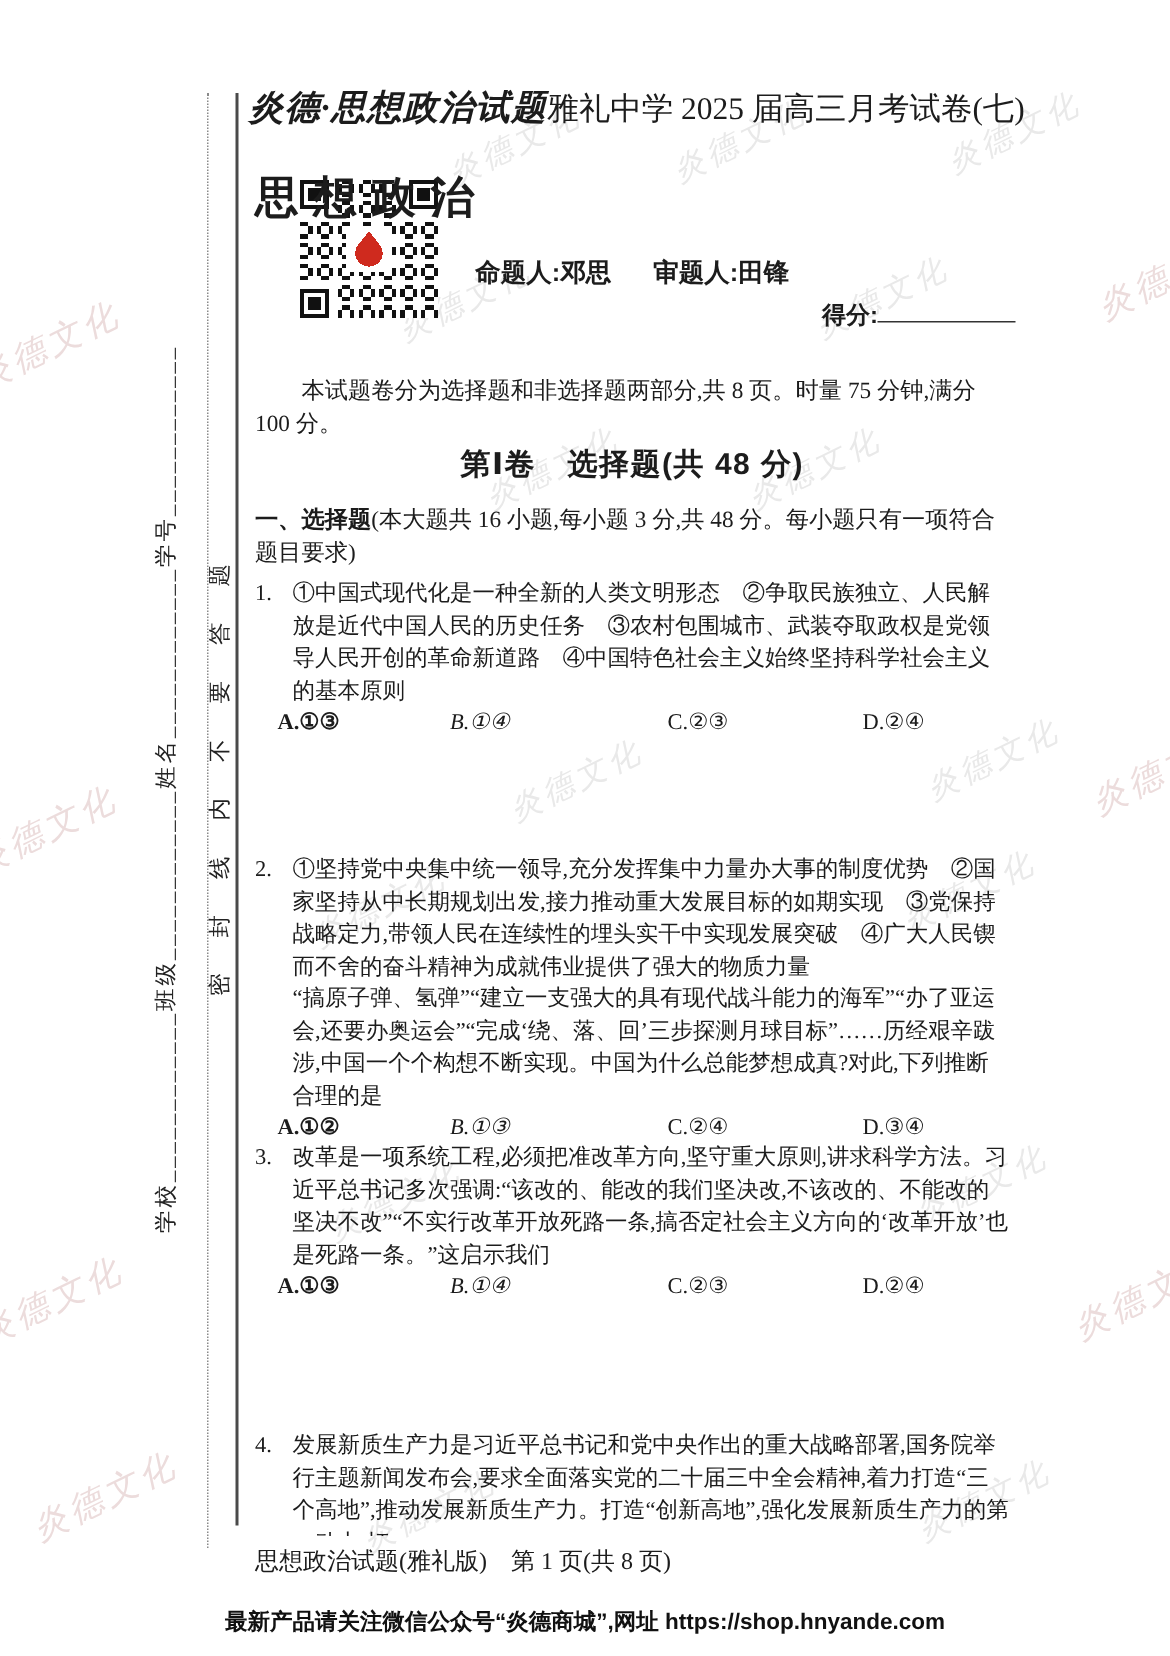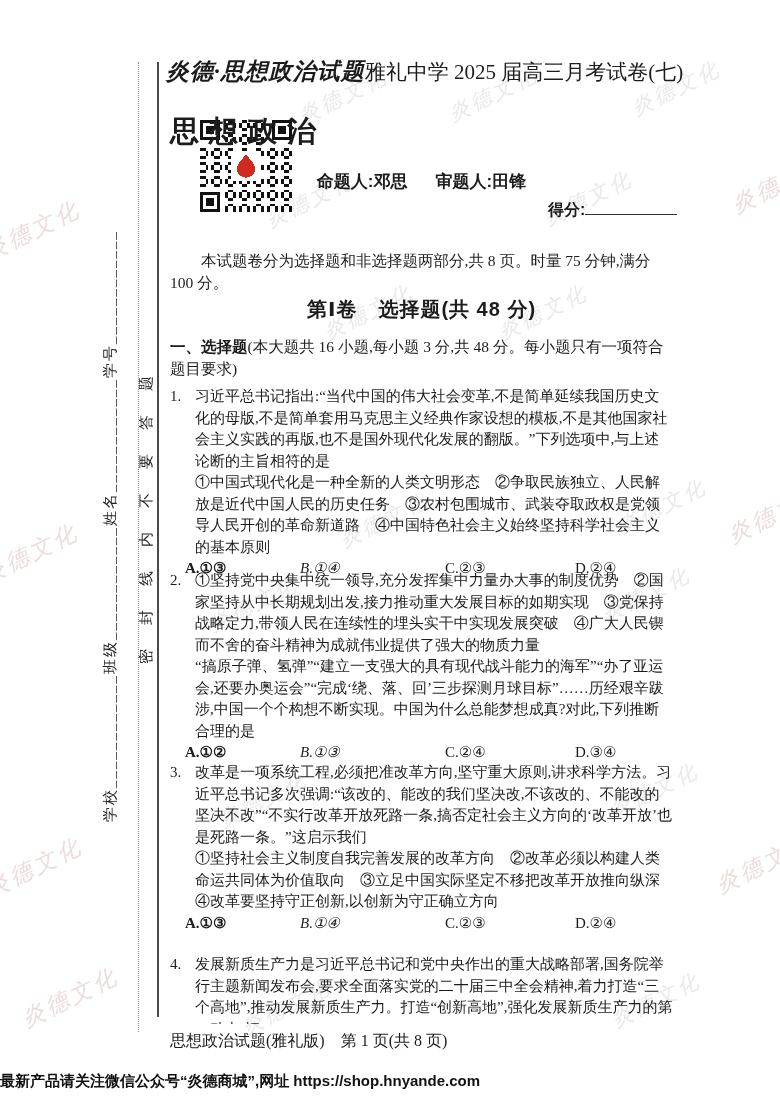--- a/index.html
+++ b/index.html
@@ -41,21 +41,21 @@
       font-family:"Liberation Sans","DejaVu Sans",sans-serif;font-weight:bold;font-size:20px;letter-spacing:1px;}
   .instruction{position:absolute;top:336px;left:170px;width:503px;font-size:15.5px;line-height:22px;}
   .instruction b{font-family:"Liberation Sans","DejaVu Sans",sans-serif;}
   .question{position:absolute;left:170px;width:503px;padding-left:25px;box-sizing:border-box;
       font-size:15px;line-height:21.5px;}
   .q-num{position:absolute;left:0;top:0;}
   .question p{margin:0;}
   .options{display:flex;margin-left:-10px;}
   .opt-a{width:115px;font-weight:bold;} .opt-b{width:145px;font-style:italic;} .opt-c{width:130px;} .opt-d{flex:1;}
   .footer-line{position:absolute;top:1031px;left:170px;width:503px;text-align:left;font-size:16px;}
-  .bottom-note{position:absolute;top:1072px;left:0;width:780px;text-align:left;
+  .bottom-note{position:absolute;top:1072px;left:0;width:780px;text-align:center;
       font-family:"Liberation Sans","DejaVu Sans",sans-serif;font-weight:bold;font-size:15px;color:#111;}
 </style>
 </head>
 <body>
 
 <div class="page">
 
   <span class="wm edge" style="left:-20px;top:215px">炎德文化</span>
   <span class="wm edge" style="left:-22px;top:538px">炎德文化</span>
   <span class="wm edge" style="left:-18px;top:852px">炎德文化</span>
@@ -367,21 +367,20 @@
 
   <div class="intro">本试题卷分为选择题和非选择题两部分,共 8 页。时量 75 分钟,满分 100 分。</div>
 
   <div class="section-heading">第Ⅰ卷　选择题(共 48 分)</div>
   <div class="instruction">
     <b>一、选择题</b><span>(本大题共 16 小题,每小题 3 分,共 48 分。每小题只有一项符合题目要求)</span>
   </div>
 
   <div class="question" style="top:386px">
     <span class="q-num">1.</span>
-    <p>习近平总书记指出:“当代中国的伟大社会变革,不是简单延续我国历史文化的母版,不是简单套用马克思主义经典作家设想的模板,不是其他国家社会主义实践的再版,也不是国外现代化发展的翻版。”下列选项中,与上述论断的主旨相符的是</p>
     <p>①中国式现代化是一种全新的人类文明形态　②争取民族独立、人民解放是近代中国人民的历史任务　③农村包围城市、武装夺取政权是党领导人民开创的革命新道路　④中国特色社会主义始终坚持科学社会主义的基本原则</p>
     <div class="options">
       <span class="opt-a">A.①③</span>
       <span class="opt-b">B.①④</span>
       <span class="opt-c">C.②③</span>
       <span class="opt-d">D.②④</span>
     </div>
   </div>
 
   <div class="question" style="top:570px">
@@ -392,21 +391,20 @@
       <span class="opt-a">A.①②</span>
       <span class="opt-b">B.①③</span>
       <span class="opt-c">C.②④</span>
       <span class="opt-d">D.③④</span>
     </div>
   </div>
 
   <div class="question" style="top:762px">
     <span class="q-num">3.</span>
     <p>改革是一项系统工程,必须把准改革方向,坚守重大原则,讲求科学方法。习近平总书记多次强调:“该改的、能改的我们坚决改,不该改的、不能改的坚决不改”“不实行改革开放死路一条,搞否定社会主义方向的‘改革开放’也是死路一条。”这启示我们</p>
-    <p>①坚持社会主义制度自我完善发展的改革方向　②改革必须以构建人类命运共同体为价值取向　③立足中国实际坚定不移把改革开放推向纵深　④改革要坚持守正创新,以创新为守正确立方向</p>
     <div class="options">
       <span class="opt-a">A.①③</span>
       <span class="opt-b">B.①④</span>
       <span class="opt-c">C.②③</span>
       <span class="opt-d">D.②④</span>
     </div>
   </div>
 
   <div class="question" style="top:954px;height:70px;overflow:hidden">
     <span class="q-num">4.</span>

